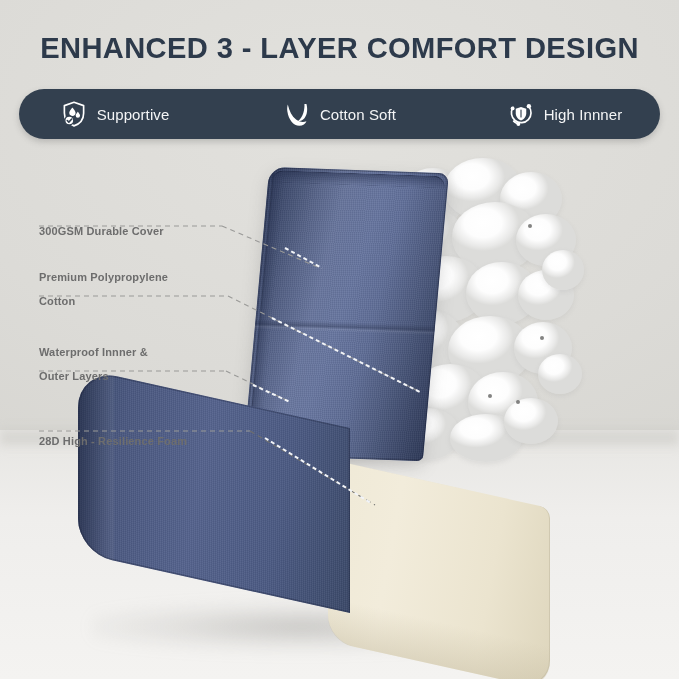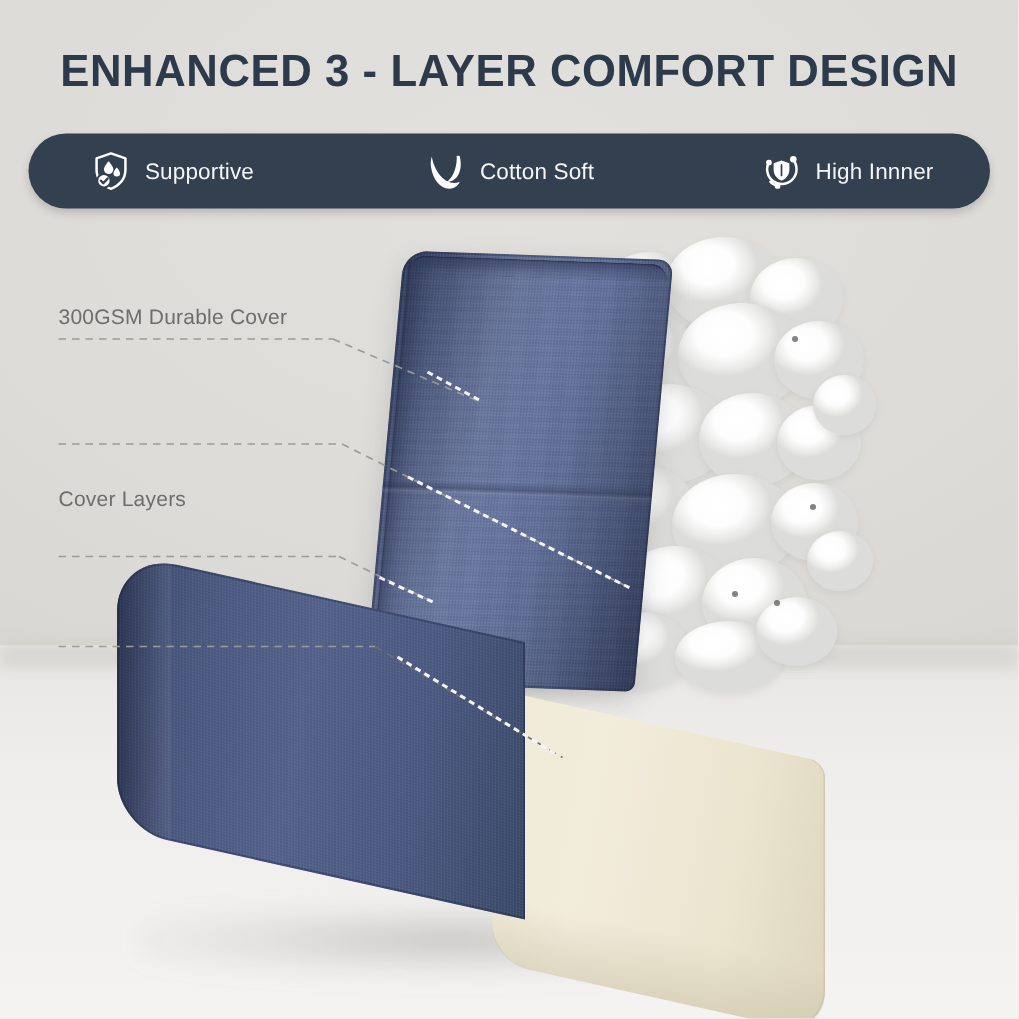--- a/index.html
+++ b/index.html
@@ -92,25 +92,26 @@
     font-size: 15px;
     font-weight: 400;
     letter-spacing: 0.1px;
     white-space: nowrap;
   }
 
   
   .ann {
     position: absolute;
     color: #6d6d6d;
-    font-size: 14px;
+    font-size: 11px;
     line-height: 24px;
-    font-weight: 400;
+    font-weight: 700;
     letter-spacing: 0.15px;
     white-space: nowrap;
+    margin-top: 20px;
   }
   .ann-1 { left: 39px; top: 199px; }
   .ann-2 { left: 39px; top: 245px; }
   .ann-3 { left: 39px; top: 320px; }
   .ann-4 { left: 39px; top: 409px; }
 
   
   .leaders {
     position: absolute;
     inset: 0;
@@ -378,19 +379,25 @@
     <path d="M226 371 L288 401" stroke="#9a9a98" stroke-width="1.1" stroke-dasharray="5 4" fill="none"></path>
     <path d="M253 385 L290 402" stroke="#f2f4f8" stroke-width="2.0" stroke-dasharray="4 3" fill="none"></path>
 
     <path d="M39 431 H250" stroke="#9a9a98" stroke-width="1.1" stroke-dasharray="5 4" fill="none"></path>
     <path d="M250 431 L375 505" stroke="#6f6f6e" stroke-width="1.1" stroke-dasharray="5 4" fill="none"></path>
     <path d="M265 438 L371 503" stroke="#f2f4f8" stroke-width="2.0" stroke-dasharray="4 3" fill="none"></path>
   </svg>
 
   <div class="ann ann-1">300GSM Durable Cover</div>
 
+  <div class="ann ann-2">
+    <div>Premium Polypropylene</div>
+    <div>Cotton</div>
+  </div>
 
   <div class="ann ann-3">
-    <div>Cover Layers</div>
-  </div>
-
+    <div>Waterproof Innner &amp;</div>
+    <div>Outer Layers</div>
+  </div>
+
+  <div class="ann ann-4">28D High - Resilience Foam</div>
 
 </div>
 
 </body></html>

